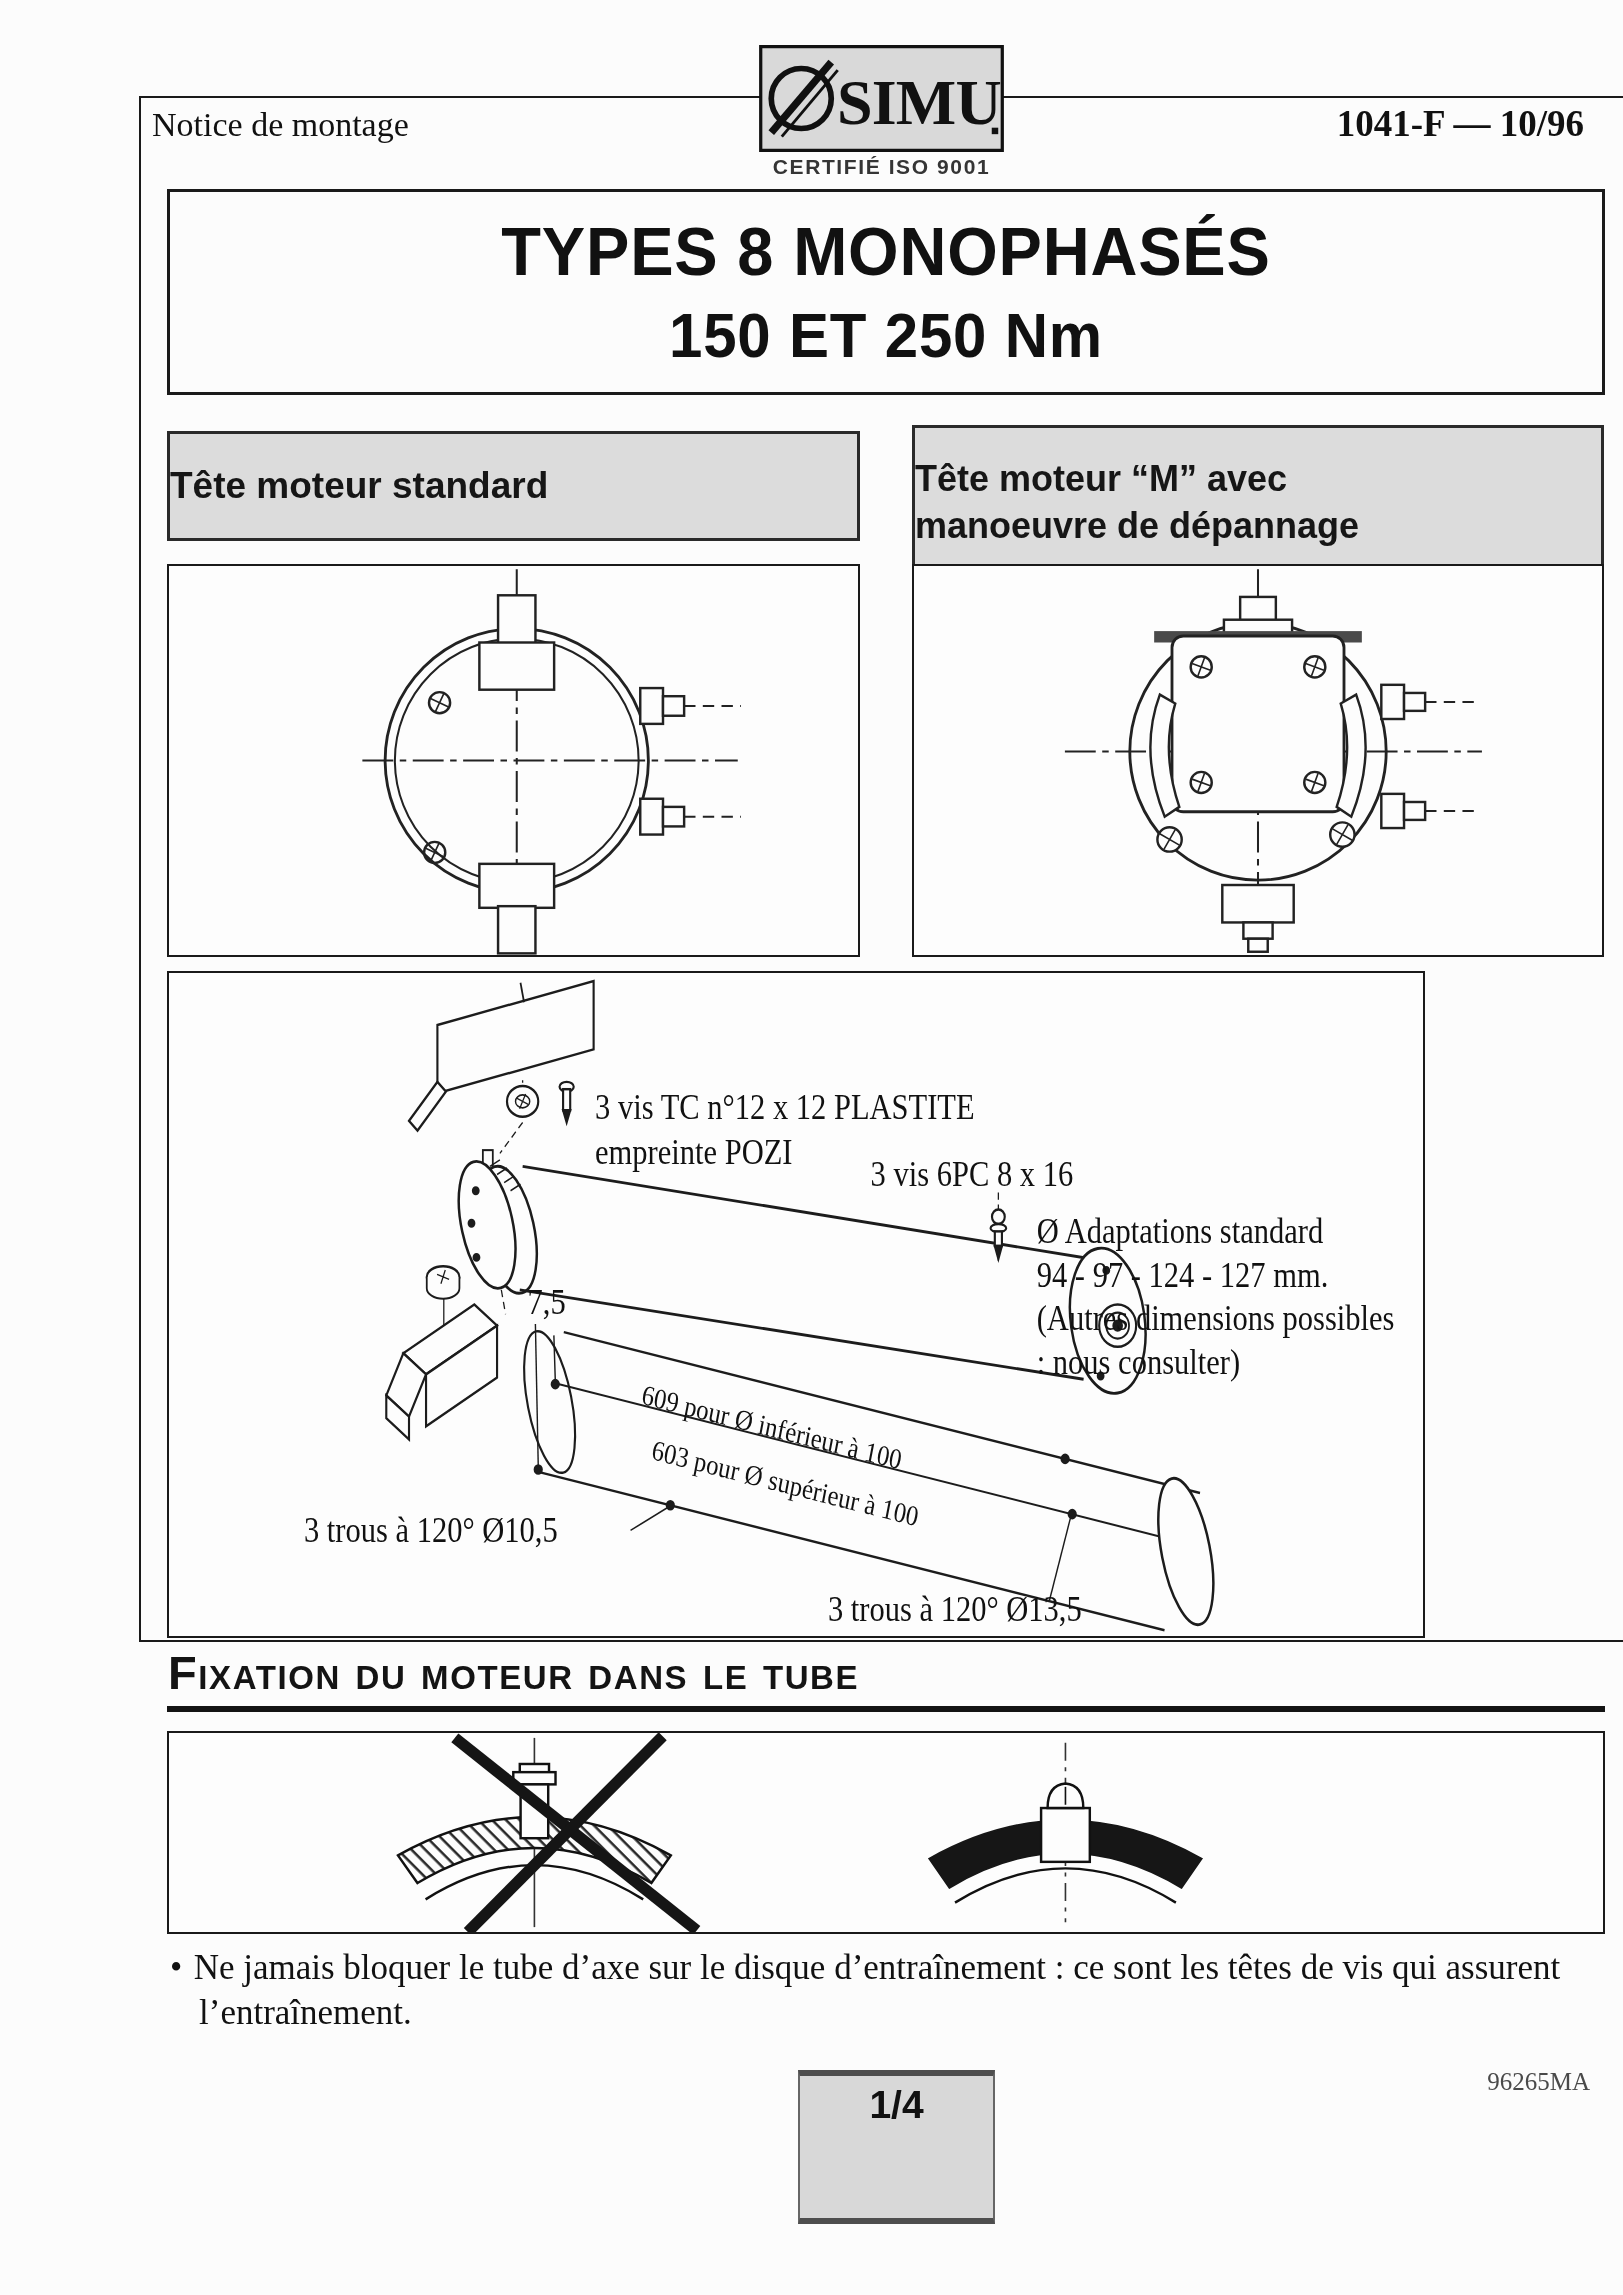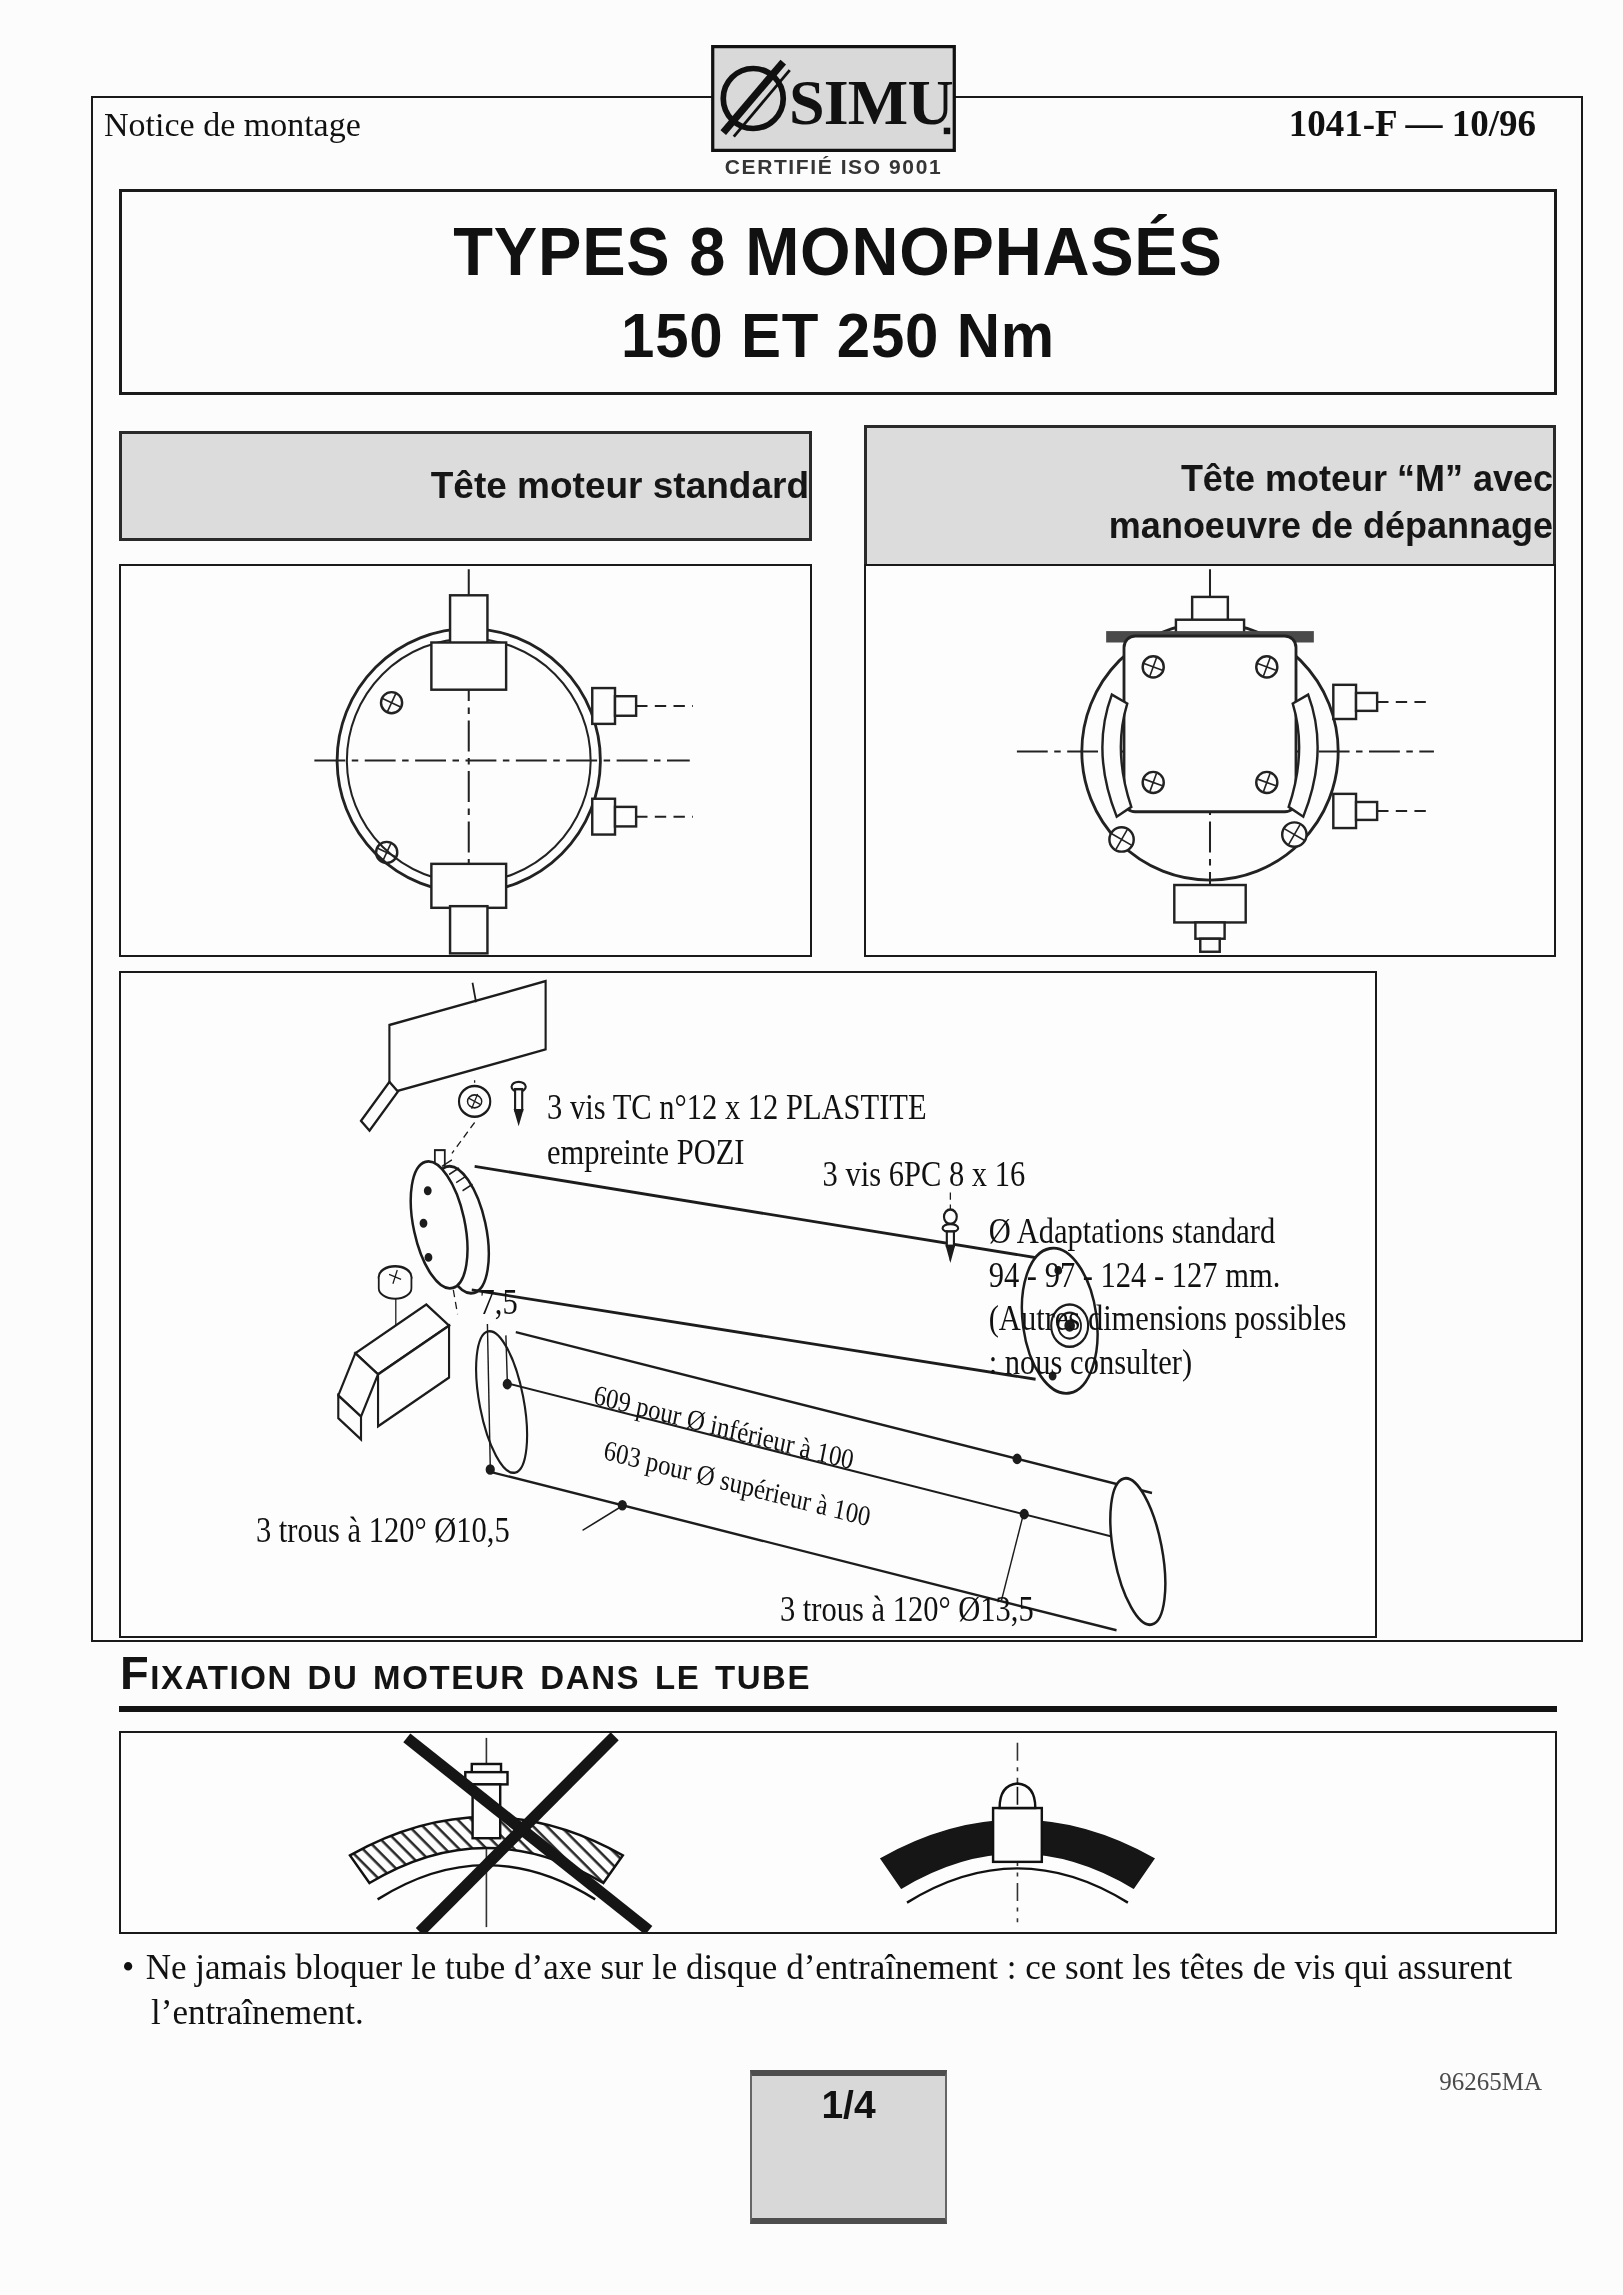--- a/index.html
+++ b/index.html
@@ -4,21 +4,21 @@
 <style>
   html,body{margin:0;padding:0;background:#888;}
   .page{
     position:relative;
     width:1623px;height:2295px;
     background:#fcfcfc;
     font-family:"Liberation Serif", serif;
     color:#111;
     overflow:hidden;
   }
-  .abs{position:absolute;}
+  .abs{position:absolute;margin-left:48px;}
   
   .frame{
     left:91px;top:96px;width:1488px;height:1542px;
     border:2.4px solid #1a1a1a;
   }
   
   .doc-type{left:104px;top:106px;font-size:34px;}
   .doc-ref{left:1250px;top:102px;width:286px;text-align:right;font-size:37px;font-weight:bold;}
   .logo-wrap{left:711px;top:45px;width:245px;}
   .logo-box{width:245px;height:107px;}
@@ -29,21 +29,21 @@
     left:119px;top:189px;width:1438px;height:206px;
     border:3.2px solid #1a1a1a;box-sizing:border-box;
     display:flex;flex-direction:column;align-items:center;justify-content:center;
     font-family:"Liberation Sans",sans-serif;font-weight:bold;text-align:center;
   }
   .title-line1{font-size:65px;letter-spacing:0.8px;transform:scaleY(1.05);}
   .title-line2{font-size:60px;letter-spacing:0.8px;margin-top:11.4px;transform:scaleY(1.05);}
   
   .panel-hdr{
     background:#dcdcdc;border:3.2px solid #2a2a2a;box-sizing:border-box;
-    display:flex;flex-direction:column;align-items:flex-end;justify-content:center;
+    display:flex;flex-direction:column;align-items:flex-start;justify-content:center;
     font-family:"Liberation Sans",sans-serif;font-weight:bold;color:#161616;
     text-align:center;
   }
   .panel-hdr-left{left:119px;top:431px;width:693px;height:110px;font-size:37px;}
   .panel-hdr-right{left:864px;top:425px;width:692px;height:156px;font-size:36px;line-height:1.3;}
   
   .draw-box{border:2.4px solid #1a1a1a;box-sizing:border-box;background:#fdfdfd;}
   .draw-left{left:119px;top:564px;width:693px;height:393px;}
   .draw-right{left:864px;top:564px;width:692px;height:393px;}
   .big-box{left:119px;top:971px;width:1258px;height:667px;border:2.4px solid #1a1a1a;box-sizing:border-box;background:#fdfdfd;}

